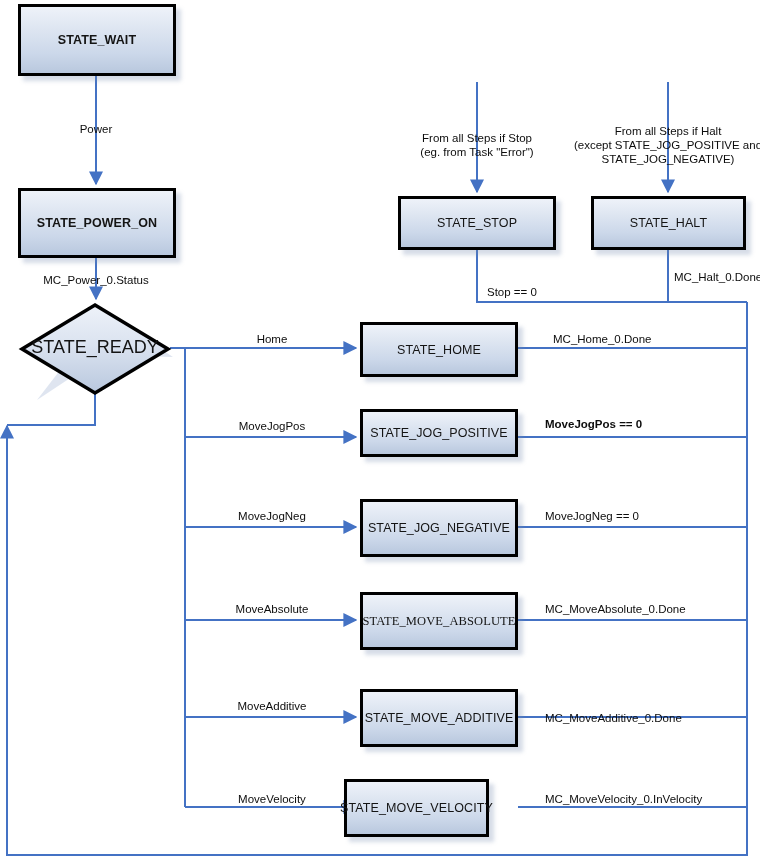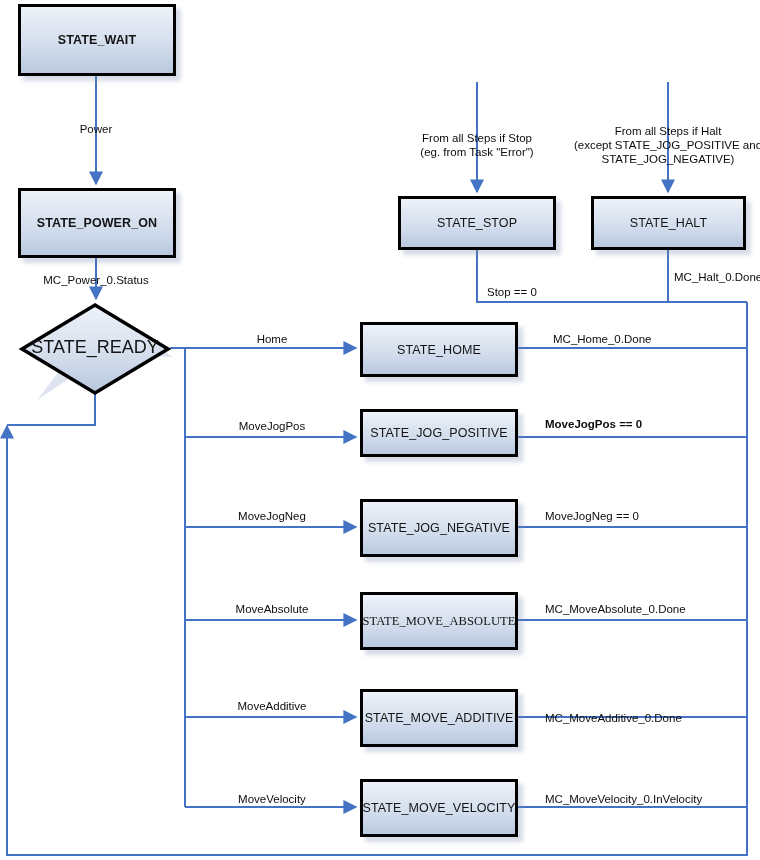--- a/index.html
+++ b/index.html
@@ -181,21 +181,21 @@
   </div>
 
   <div class="node" style="left:360px; top:592px; width:158px; height:58px;font-family:Liberation Serif, serif;">
     <span class="node-label">STATE_MOVE_ABSOLUTE</span>
   </div>
 
   <div class="node" style="left:360px; top:689px; width:158px; height:58px;">
     <span class="node-label">STATE_MOVE_ADDITIVE</span>
   </div>
 
-  <div class="node" style="left:360px; top:779px; width:158px; height:58px;justify-content:center;">
+  <div class="node" style="left:344px; top:779px; width:145px; height:58px;justify-content:center;">
     <span class="node-label">STATE_MOVE_VELOCITY</span>
   </div>
 
   <div class="elabel center" style="left:96px; top:123px;text-align:right;">Power</div>
 
   <div class="elabel center" style="left:96px; top:274px;">MC_Power_0.Status</div>
 
   <div class="elabel" style="left:487px; top:286px;">Stop == 0</div>
 
   <div class="elabel" style="left:674px; top:271px;">MC_Halt_0.Done</div>

